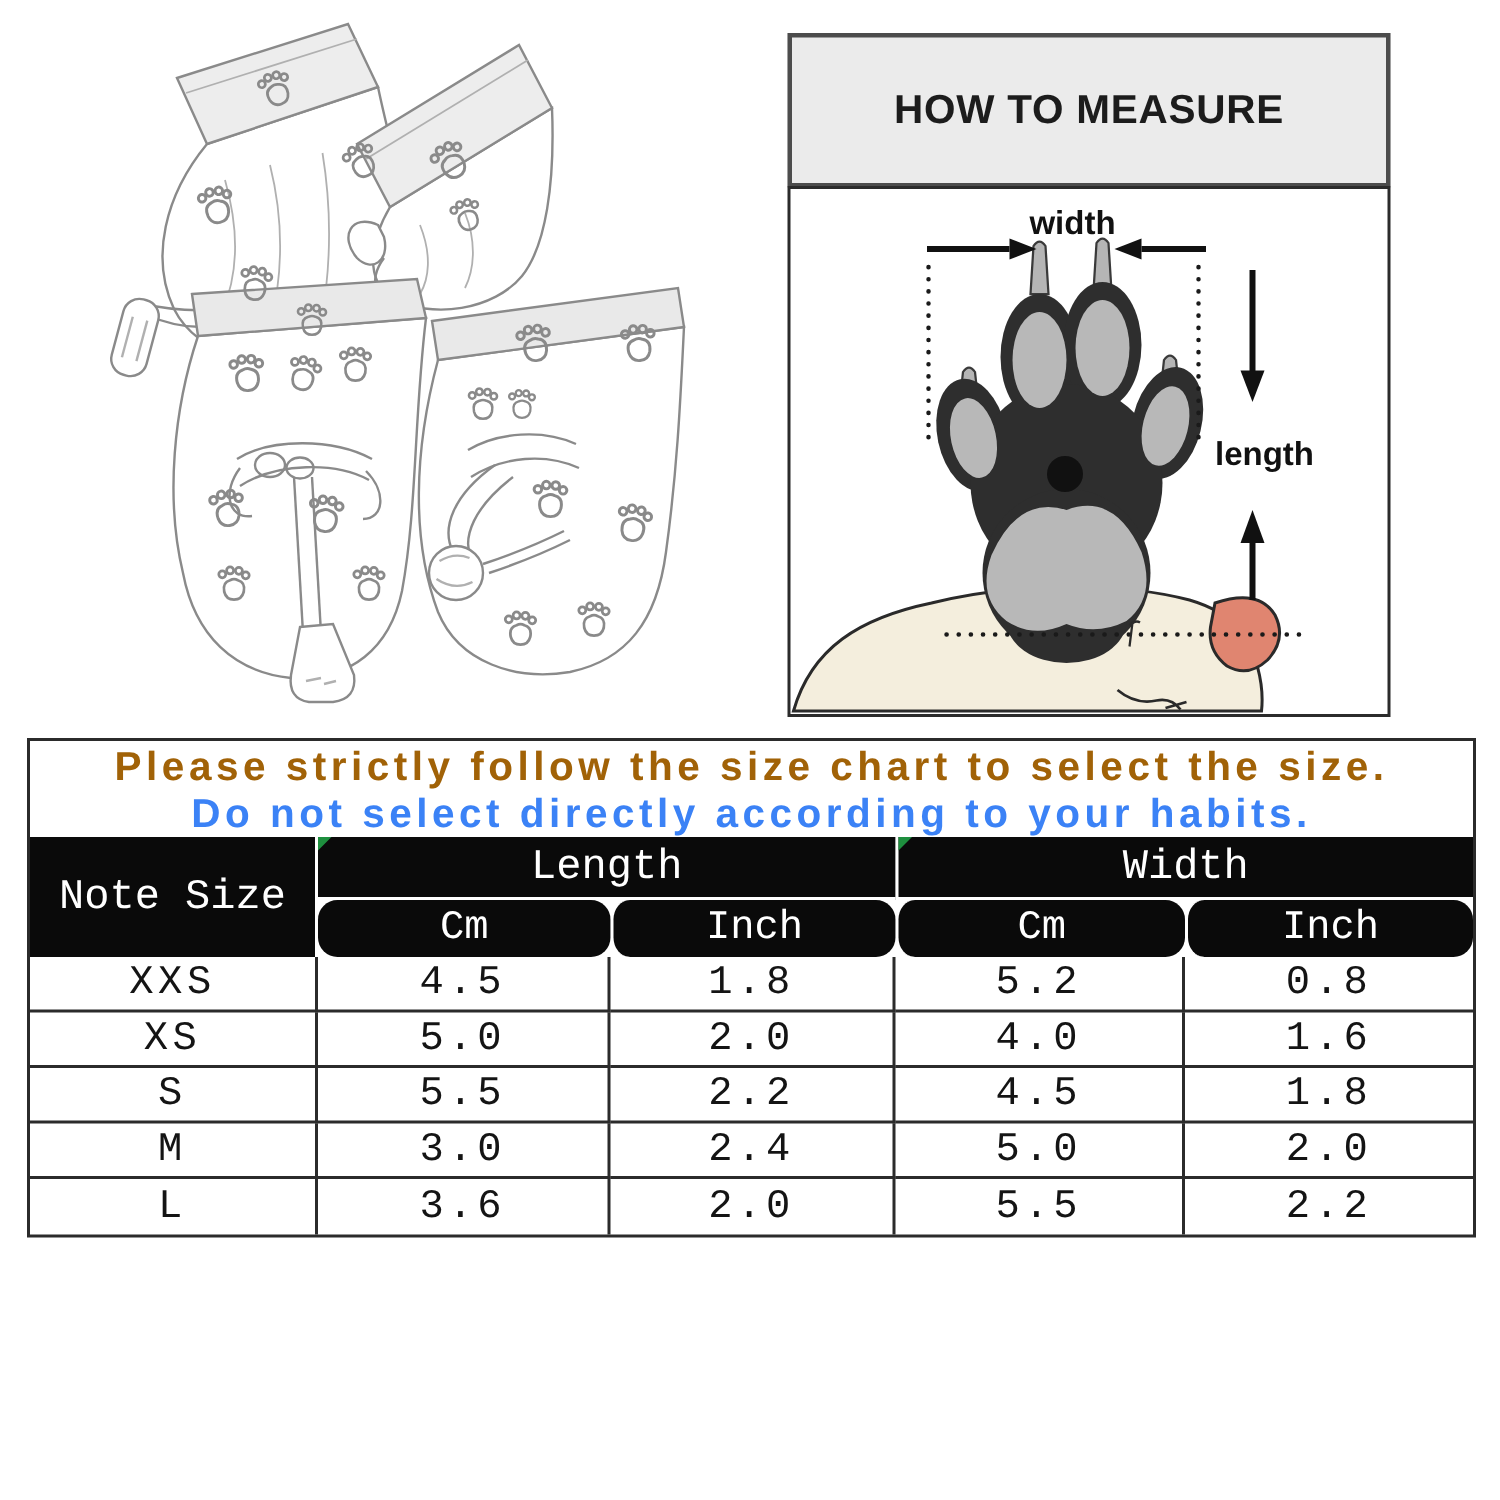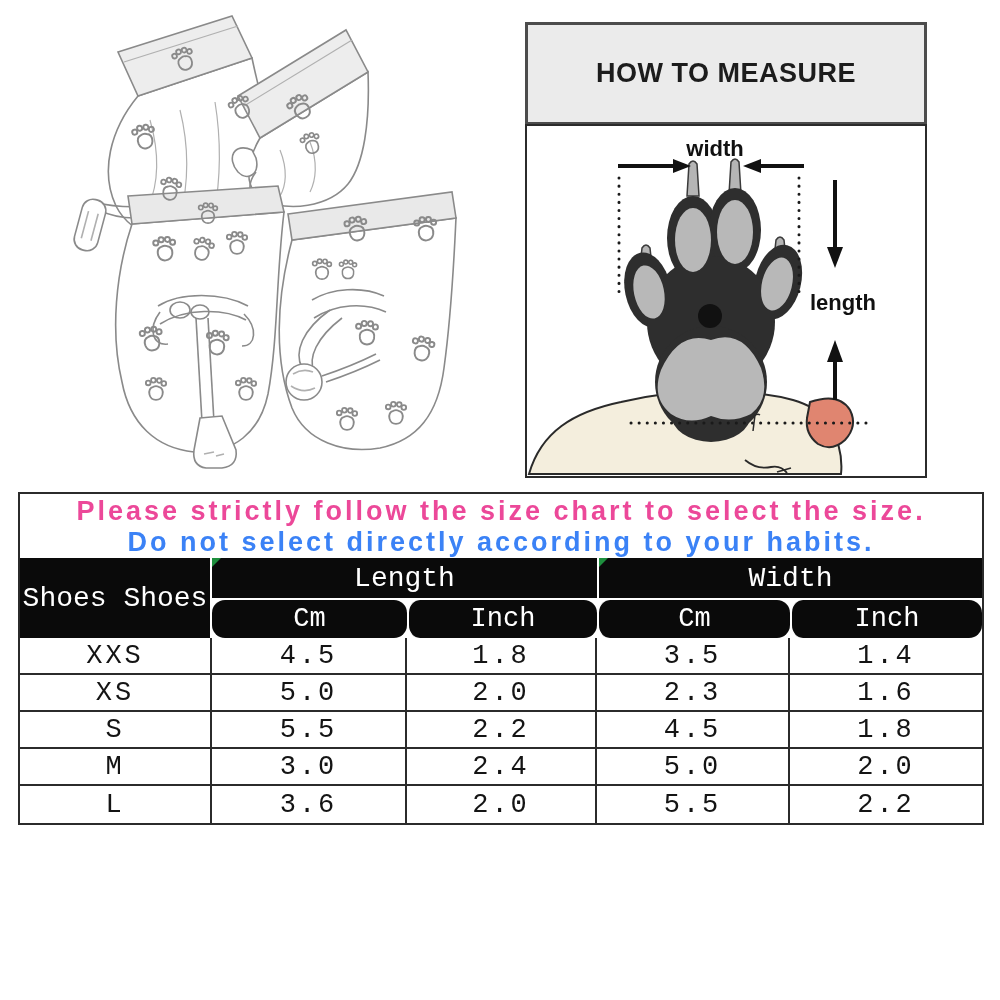--- a/index.html
+++ b/index.html
@@ -228,53 +228,53 @@
       <colgroup>
         <col style="width:192px">
           <col style="width:195px">
           <col style="width:190px">
         <col style="width:193px">
           <col style="width:192px">
       </colgroup>
       <tbody>
           <tr>
         <td class="warn-cell" colspan="5" style="border:none;">
-          <div style="color:#ec4899;">Please strictly follow the size chart to select the size.</div>
+          <div style="color:#a16207;">Please strictly follow the size chart to select the size.</div>
           <div style="color:#3b82f6;">Do not select directly according to your habits.</div>
         </td>
       </tr>
       <tr>
-        <th class="black corner-th" rowspan="2">Shoes Shoes</th>
+        <th class="black corner-th" rowspan="2">Note Size</th>
         <th class="black grp-th" colspan="2">
           <span class="tri"></span>
           <span>Length</span>
         </th>
         <th class="black grp-th bl" colspan="2">
           <span class="tri"></span>
           <span>Width</span>
         </th>
       </tr>
       <tr>
         <th class="black unit-th">Cm</th>
         <th class="black unit-th bl">Inch</th>
         <th class="black unit-th bl">Cm</th>
         <th class="black unit-th bl">Inch</th>
       </tr>
       <tr>
         <td>XXS</td>
         <td>4.5</td>
         <td>1.8</td>
-        <td>3.5</td>
-        <td>1.4</td>
+        <td>5.2</td>
+        <td>0.8</td>
       </tr>
       <tr>
         <td>XS</td>
         <td>5.0</td>
         <td>2.0</td>
-        <td>2.3</td>
+        <td>4.0</td>
         <td>1.6</td>
       </tr>
       <tr>
         <td>S</td>
         <td>5.5</td>
         <td>2.2</td>
         <td>4.5</td>
         <td>1.8</td>
       </tr>
       <tr>

